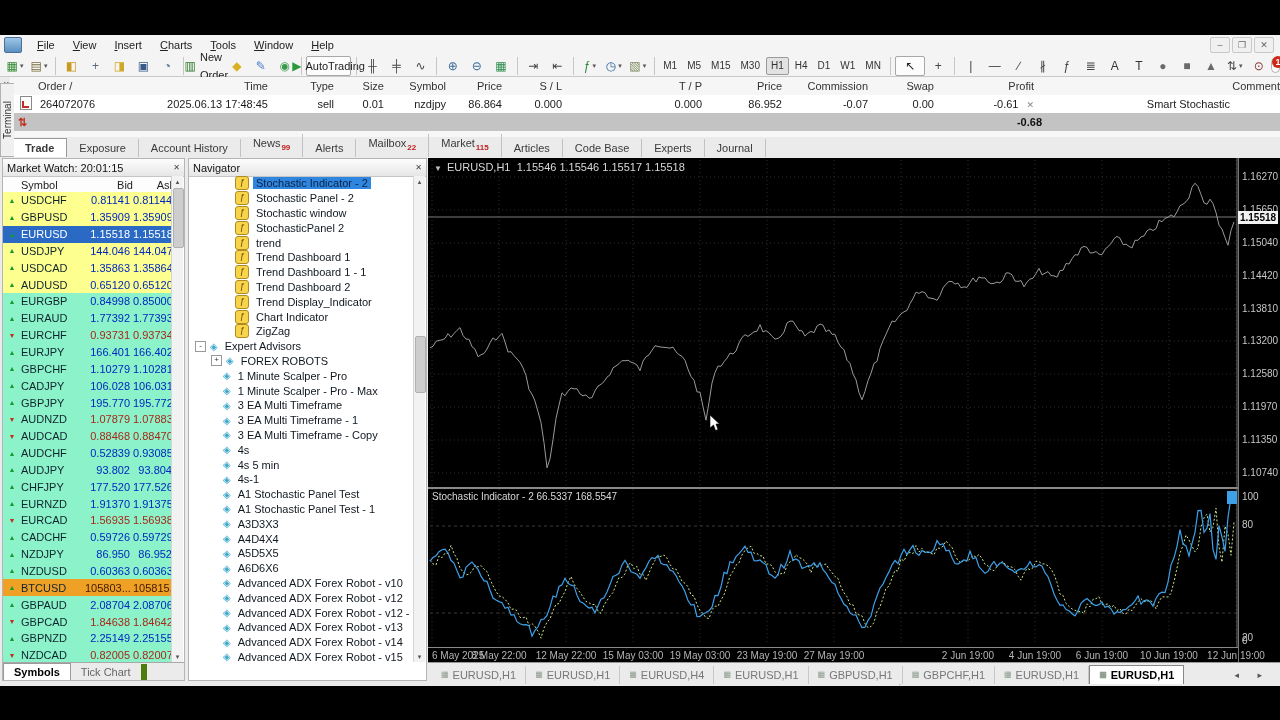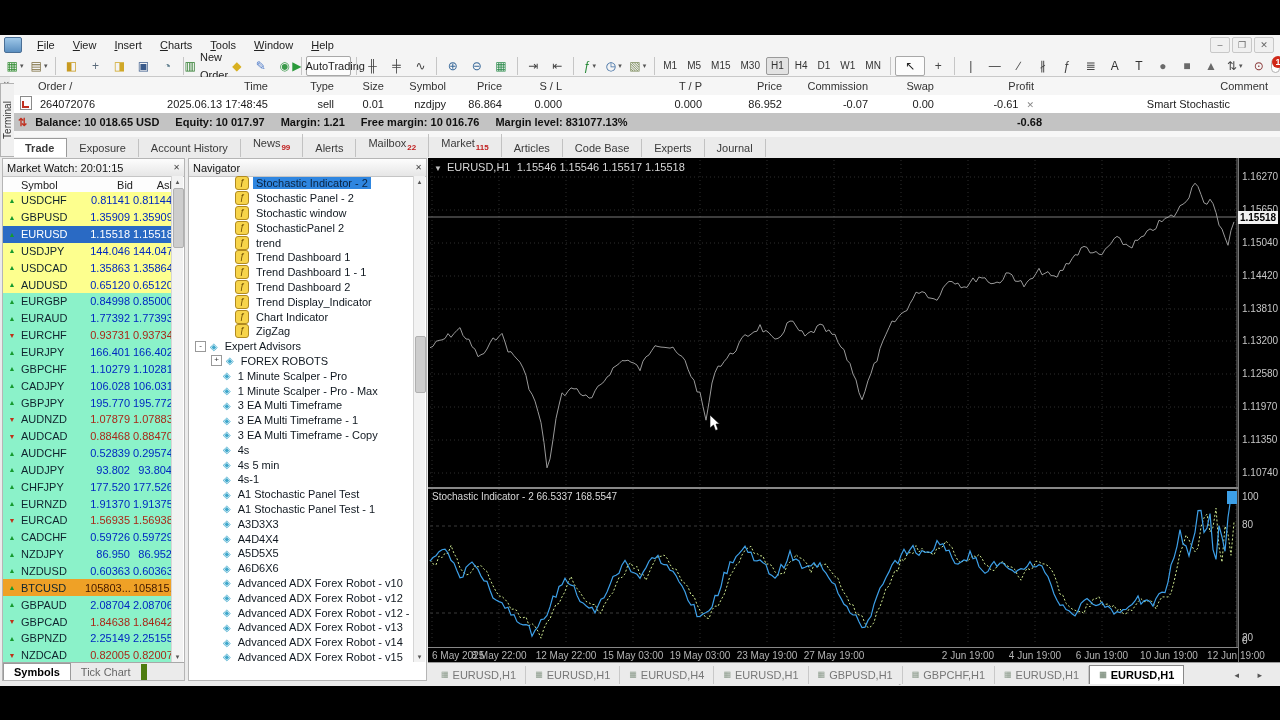--- a/index.html
+++ b/index.html
@@ -32,21 +32,21 @@
   
   #terminal-close{position:absolute;left:3px;top:45px;font-size:8px;color:#555;}
   .ogrid{display:grid;grid-template-columns:26px 130px 110px 66px 50px 62px 56px 60px 140px 80px 86px 66px 100px 1fr;
     align-items:center;}
   #orders-header{position:absolute;left:10px;top:42px;width:1270px;height:18px;background:#f6f6f6;
     border-bottom:1px solid #d5d5d5;color:#333;}
   #order-row{position:absolute;left:10px;top:60px;width:1270px;height:18px;background:#fff;}
   .ocell{text-align:right;padding-right:8px;white-space:nowrap;overflow:hidden;}
   .ocell.left{text-align:left;padding-left:2px;}
   .ocell.comment{padding-right:50px;}
-  .ocell.commenthead{padding-right:12px;}
+  .ocell.commenthead{padding-right:0;}
   .doc-icon{display:inline-block;width:10px;height:12px;background:#fdfdfd;border:1px solid #8a8a8a;
     position:relative;margin-left:8px;}
   .doc-icon::after{content:"";position:absolute;left:1px;bottom:1px;width:5px;height:5px;
     border-left:2px solid #c03020;border-bottom:2px solid #c03020;}
   .profit-x{color:#888;font-size:9px;margin-left:8px;}
   #balance-row{position:absolute;left:10px;top:78px;width:1270px;height:18px;background:#c3c3c3;
     display:flex;align-items:center;font-weight:bold;color:#111;}
   #balance-row .seg{margin-right:16px;white-space:nowrap;}
   #balance-icon{color:#c03020;font-size:11px;margin:0 8px 0 8px;font-weight:bold;}
   #balance-total{position:absolute;left:932px;width:100px;text-align:right;padding-right:8px;}
@@ -311,21 +311,20 @@
       <span class="ocell">0.000</span>
       <span class="ocell">0.000</span>
       <span class="ocell">86.952</span>
       <span class="ocell">-0.07</span>
       <span class="ocell">0.00</span>
       <span class="ocell">-0.61<span class="profit-x">✕</span></span>
       <span class="ocell comment">Smart Stochastic</span>
     </div>
   <div id="balance-row">
     <span id="balance-icon">⇅</span>
-    <span id="balance-segs"><span class="seg">Balance: 10 018.65 USD</span><span class="seg">Equity: 10 017.97</span><span class="seg">Margin: 1.21</span><span class="seg">Free margin: 10 016.76</span><span class="seg">Margin level: 831077.13%</span></span>
     <span id="balance-total">-0.68</span>
   </div>
   <div id="terminal-gap"></div>
   <div id="terminal-tabs">
       <span class="ttab active">Trade</span>
       <span class="ttab">Exposure</span>
       <span class="ttab">Account History</span>
       <span class="ttab">News<span class="bdg">99</span></span>
       <span class="ttab">Alerts</span>
       <span class="ttab">Mailbox<span class="bdg">22</span></span>
@@ -436,21 +435,21 @@
         <div class="mwrow bg-t">
           <span class="arr adn">▼</span>
           <span class="sym">AUDCAD</span>
           <span class="num vdn">0.88468</span>
           <span class="num vdn">0.88470</span>
         </div>
         <div class="mwrow bg-t">
           <span class="arr aup">▲</span>
           <span class="sym">AUDCHF</span>
           <span class="num vup">0.52839</span>
-          <span class="num vup">0.29574</span>
+          <span class="num vup">0.93085</span>
         </div>
         <div class="mwrow bg-t">
           <span class="arr aup">▲</span>
           <span class="sym">AUDJPY</span>
           <span class="num vup">93.802</span>
           <span class="num vup">93.804</span>
         </div>
         <div class="mwrow bg-t">
           <span class="arr aup">▲</span>
           <span class="sym">CHFJPY</span>

